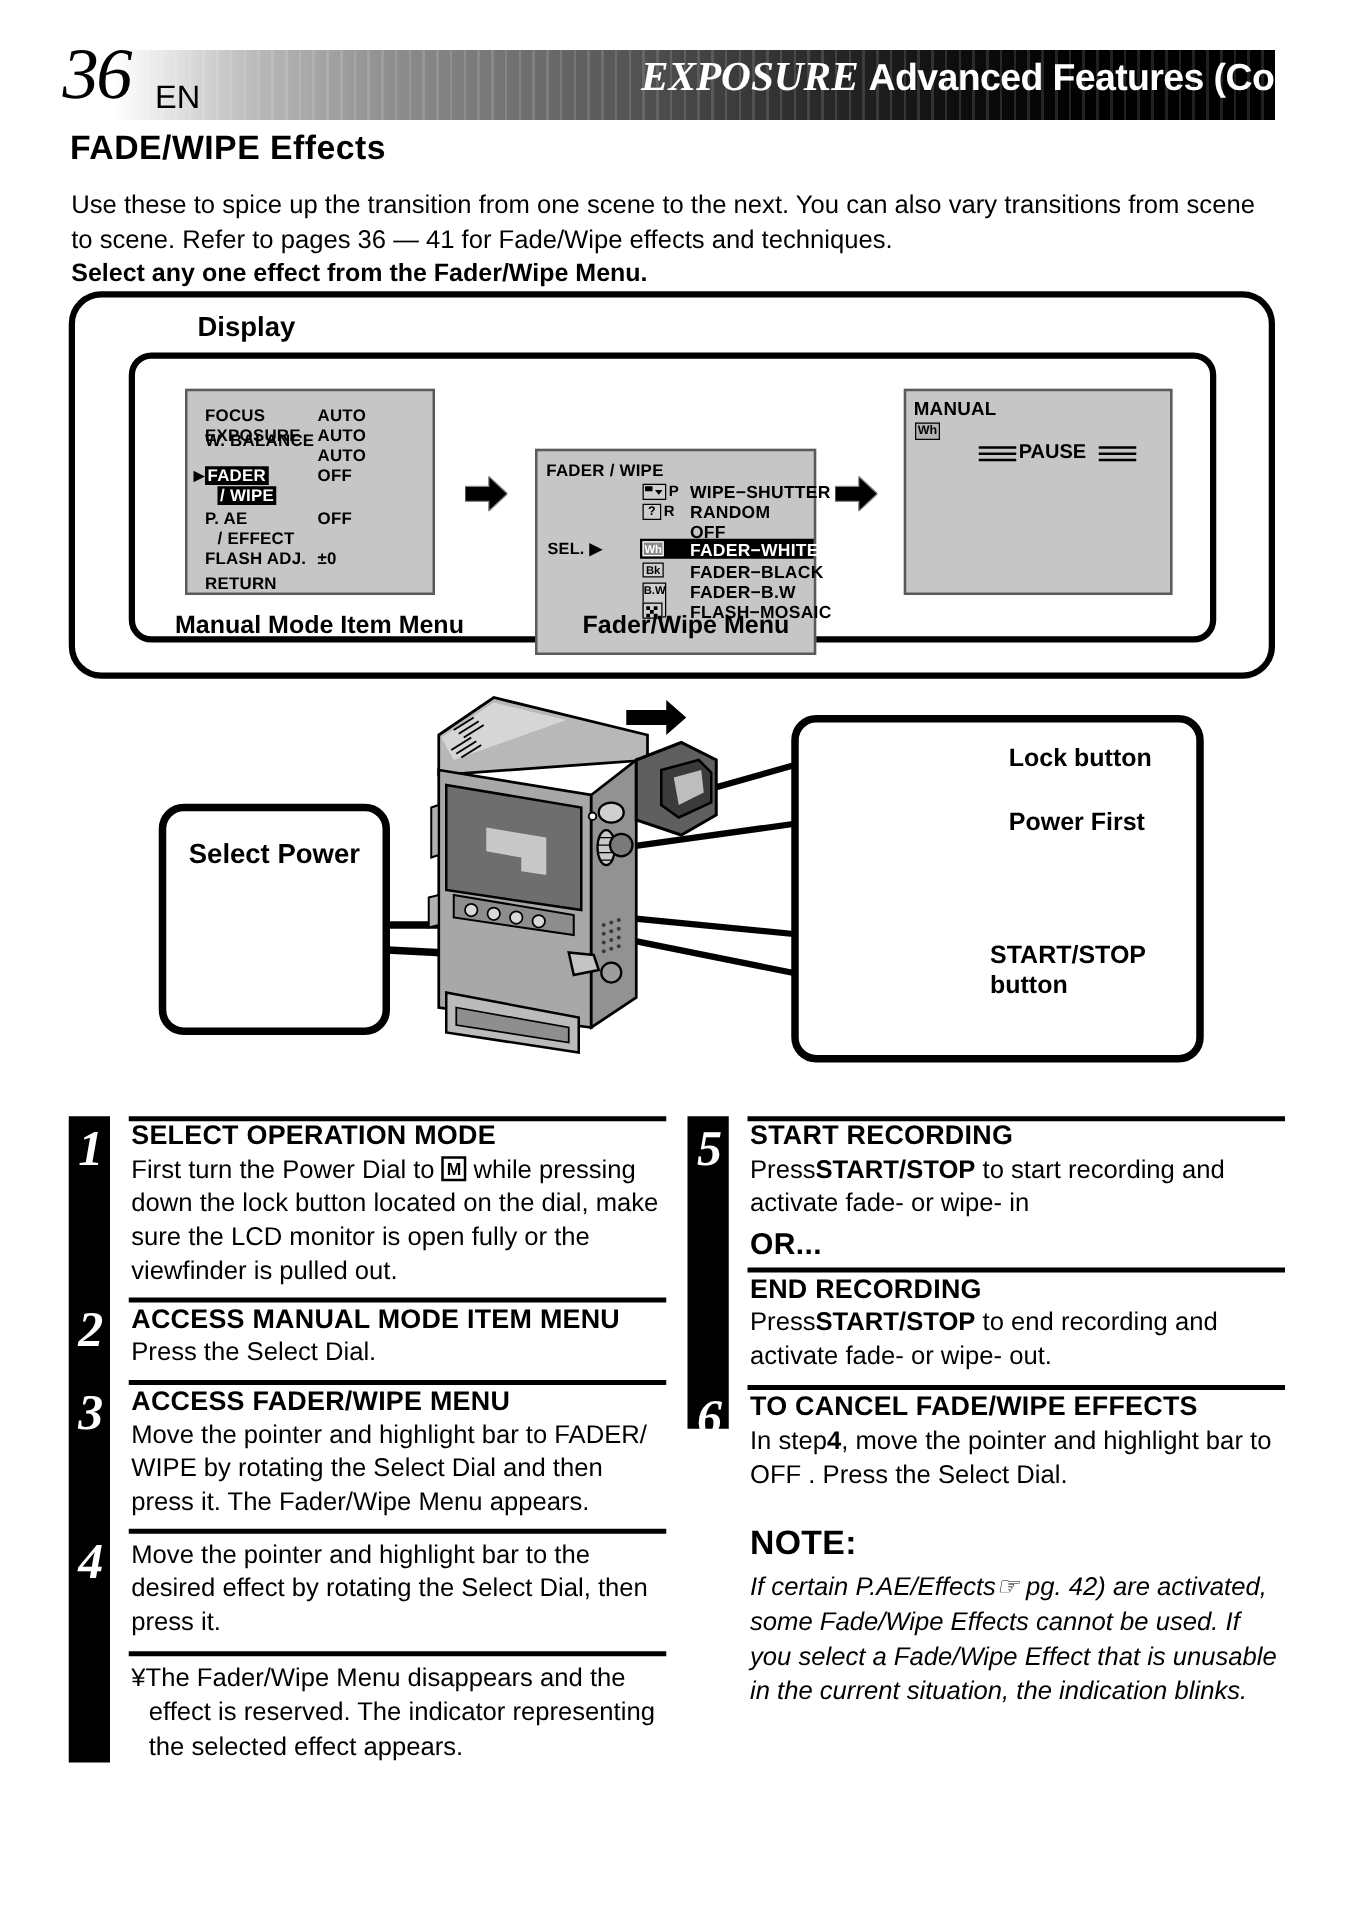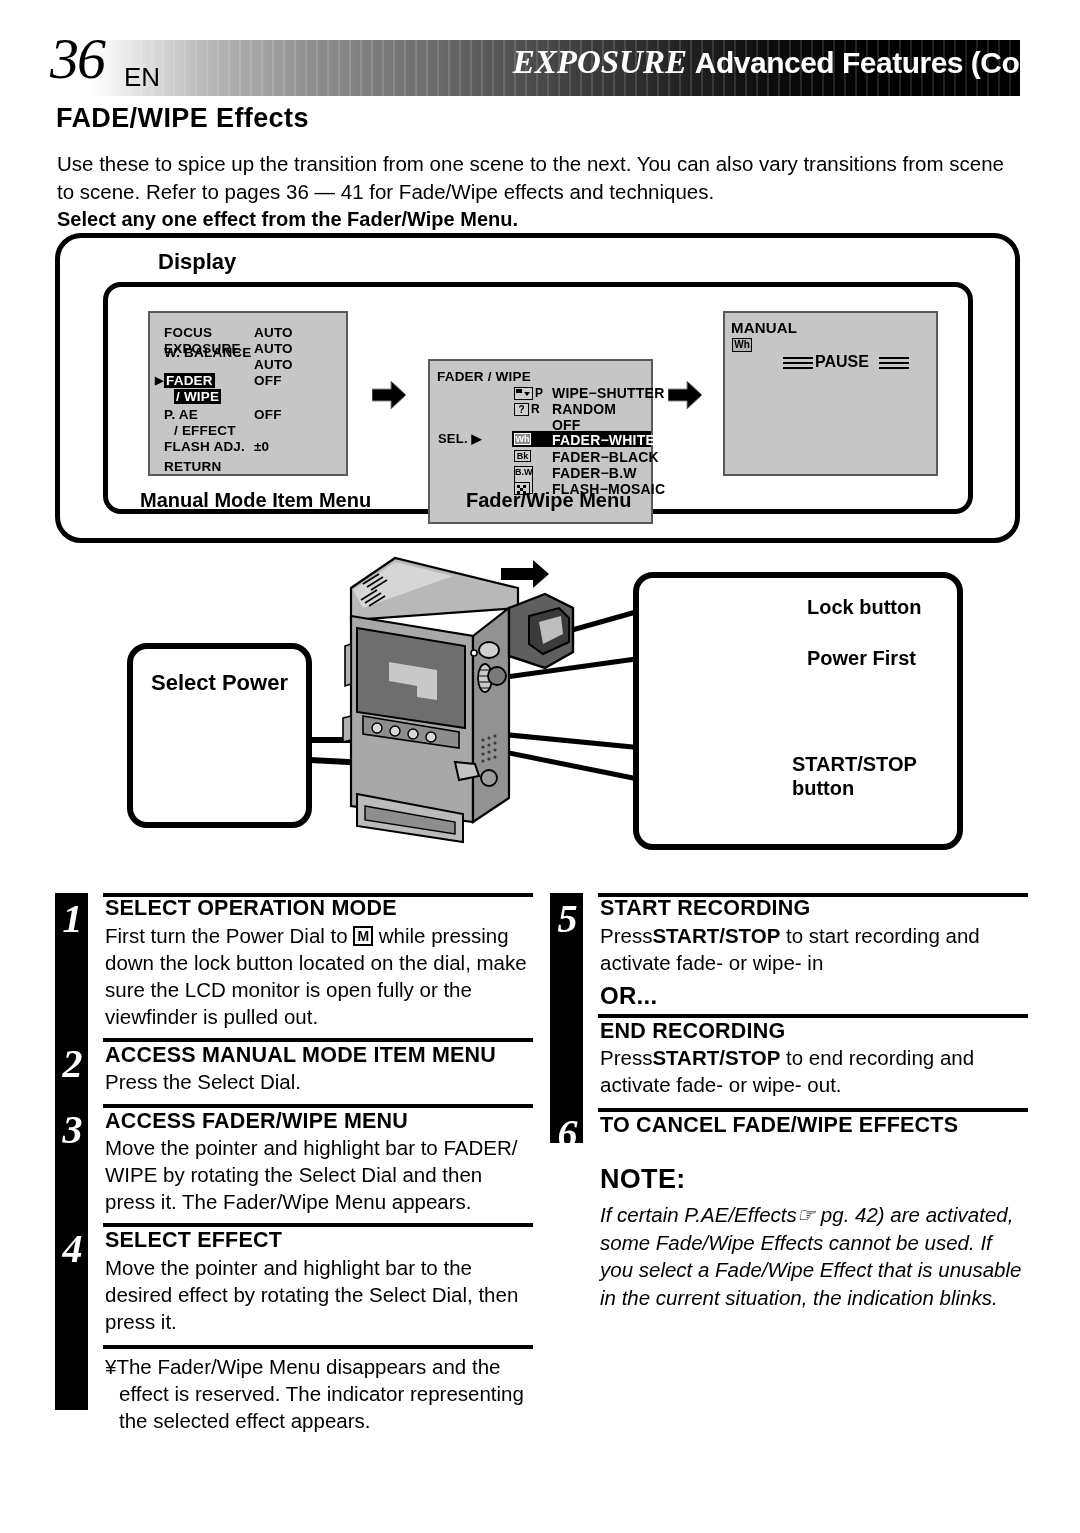--- a/index.html
+++ b/index.html
@@ -566,21 +566,20 @@
   <div class="step" style="margin-top:8px; padding-top:6px;">
     <div class="step-hr" style="top:0; width:430px;"></div>
     <div class="step-num" style="top:6px;">3</div>
     <div class="step-title">ACCESS FADER/WIPE MENU</div>
     <div class="step-body">Move the pointer and highlight bar to  FADER/ WIPE  by rotating the Select Dial and then press it. The Fader/Wipe Menu appears.</div>
   </div>
 
   <div class="step" style="margin-top:8px; padding-top:6px;">
     <div class="step-hr" style="top:0; width:430px;"></div>
     <div class="step-num" style="top:6px;">4</div>
-    <div class="step-title">SELECT EFFECT</div>
     <div class="step-body">Move the pointer and highlight bar to the desired effect by rotating the Select Dial, then press it.</div>
   </div>
 
   <div class="step" style="margin-top:10px; padding-top:8px;">
     <div class="step-hr" style="top:0; width:430px;"></div>
     <div class="bullet-item"><span>¥</span><span>The Fader/Wipe Menu disappears and the effect is reserved. The indicator representing the selected effect appears.</span></div>
   </div>
 </div>
 
 <div class="steps-col" id="col-right">
@@ -600,19 +599,20 @@
   <div class="step" style="margin-top:4px; padding-top:6px;">
     <div class="step-hr" style="top:0; width:430px;"></div>
     <div class="step-title">END RECORDING</div>
     <div class="step-body"><span>Press</span><span class="b">START/STOP</span><span> to end recording and activate fade- or wipe- out.</span></div>
   </div>
 
   <div class="step" style="margin-top:10px; padding-top:6px;">
     <div class="step-hr" style="top:0; width:430px;"></div>
     <div class="step-num" style="top:6px;">6</div>
     <div class="step-title">TO CANCEL FADE/WIPE EFFECTS</div>
+    <div class="step-body"><span>In step</span><span class="b">4</span><span>, move the pointer and highlight bar to  OFF . Press the Select Dial.</span></div>
   </div>
 
   <div style="margin-left:50px; margin-top:26px;">
     <div class="note-head">NOTE:</div>
     <div class="note-body" style="margin-top:6px;"><span>If certain P.AE/Effects</span><span>☞</span><span> pg. 42) are activated, some Fade/Wipe Effects cannot be used. If you select a Fade/Wipe Effect that is unusable in the current situation, the indication blinks.</span></div>
   </div>
 </div>
 
 </body></html>

